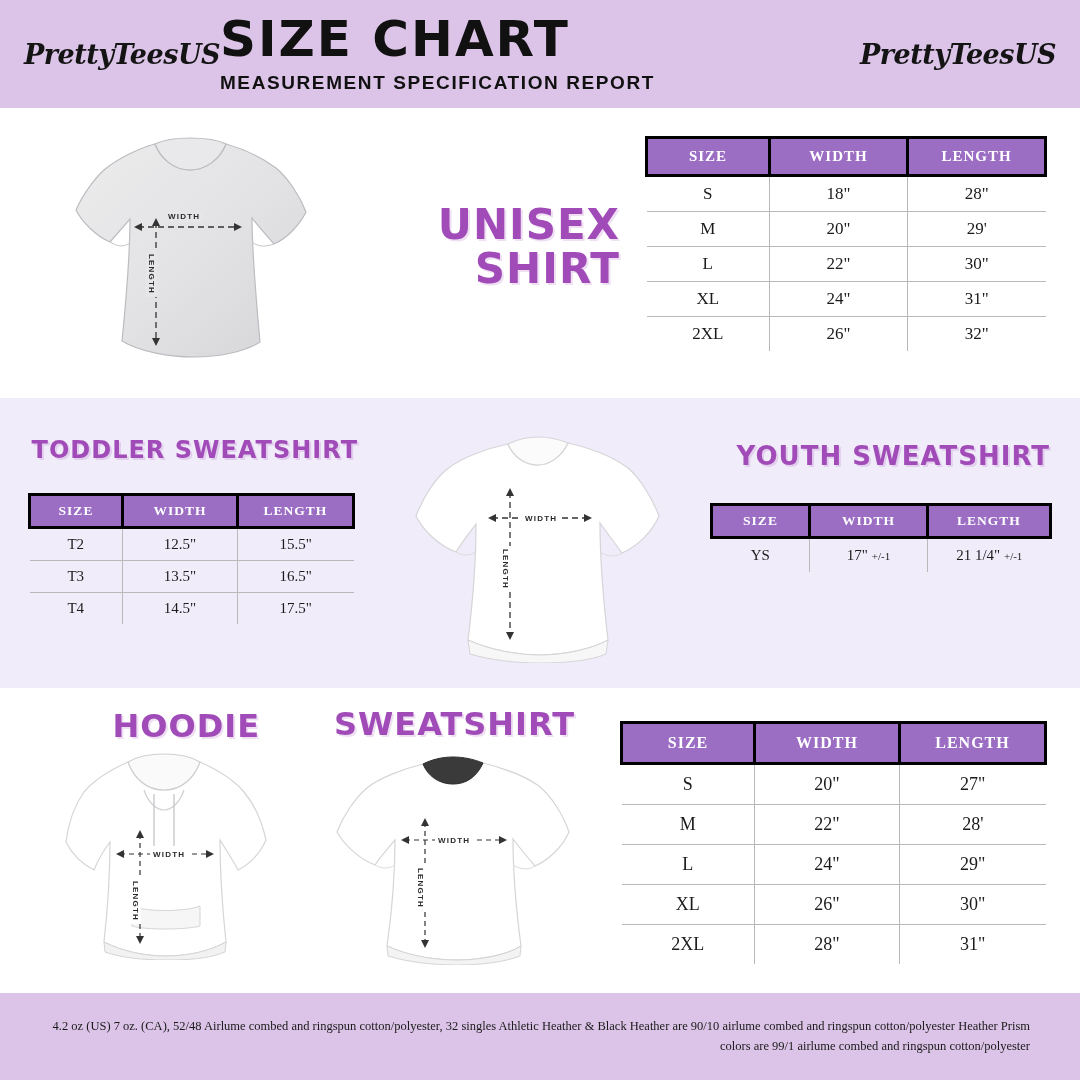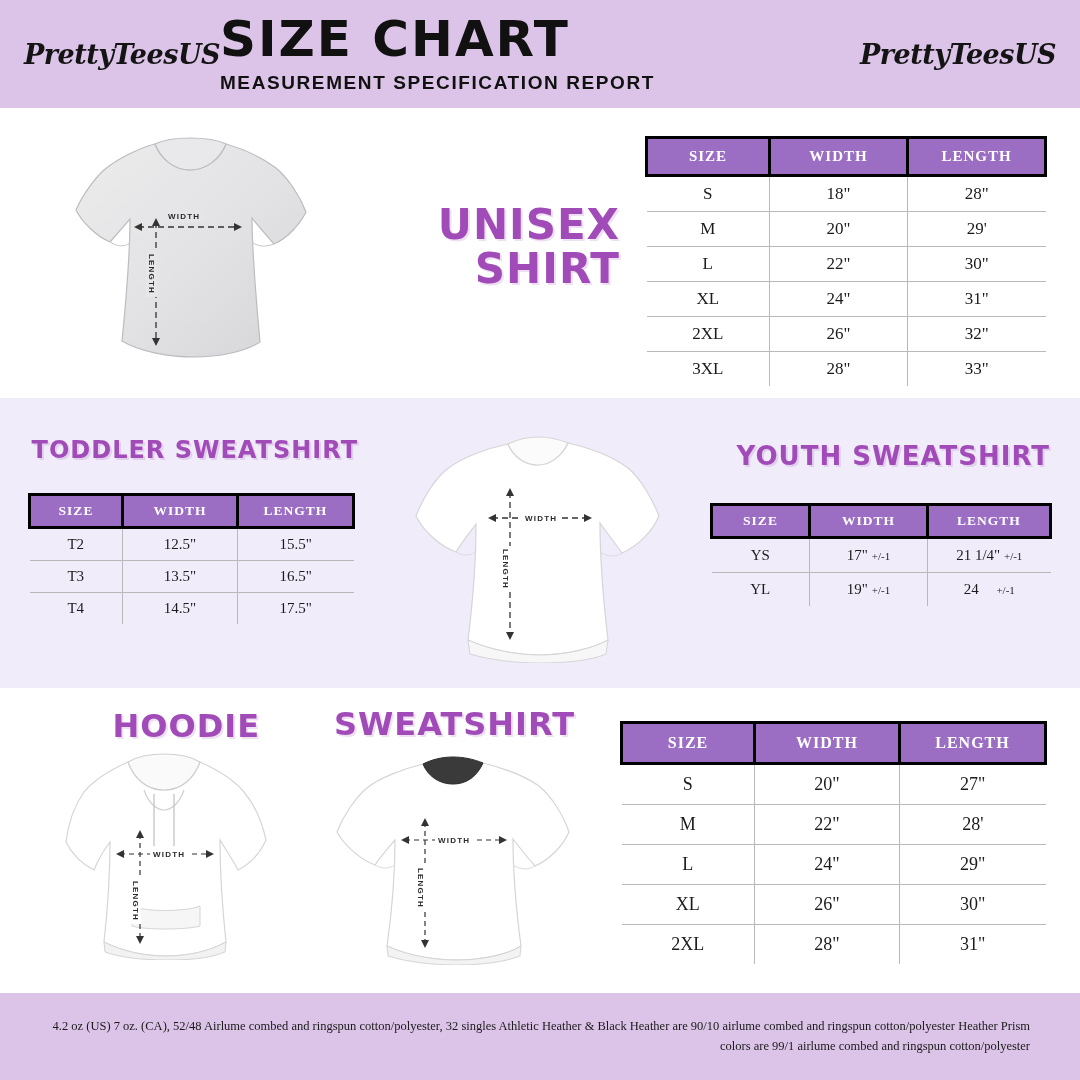--- a/index.html
+++ b/index.html
@@ -249,25 +249,20 @@
         <tr>
           <td>XL</td>
           <td>24"</td>
           <td>31"</td>
         </tr>
         <tr>
           <td>2XL</td>
           <td>26"</td>
           <td>32"</td>
         </tr>
-        <tr>
-          <td>3XL</td>
-          <td>28"</td>
-          <td>33"</td>
-        </tr>
       </tbody>
     </table>
   </div>
 
   <div class="section sec-mid">
 
     <div class="heading" style="position:absolute; left:18px; top:40px; width:340px; font-size:24px;">TODDLER SWEATSHIRT</div>
 
     <table class="size-table tbl-toddler">
       <thead>
@@ -331,31 +326,20 @@
           <td>YS</td>
           <td>
             <span>17"</span>
             <span class="tol">+/-1</span>
           </td>
           <td>
             <span>21 1/4"</span>
             <span class="tol">+/-1</span>
           </td>
         </tr>
-        <tr>
-          <td>YL</td>
-          <td>
-            <span>19"</span>
-            <span class="tol">+/-1</span>
-          </td>
-          <td>
-            <span>24</span>
-            <span class="tol" style="margin-left:14px">+/-1</span>
-          </td>
-        </tr>
       </tbody>
     </table>
   </div>
 
   <div class="section sec-bottom">
 
     <div class="heading" style="position:absolute; left:60px; top:22px; width:200px; font-size:32px;">HOODIE</div>
 
     <div class="art" style="left:58px; top:62px; width:215px; height:210px;">
       <svg width="215" height="210" viewBox="0 0 215 210">

